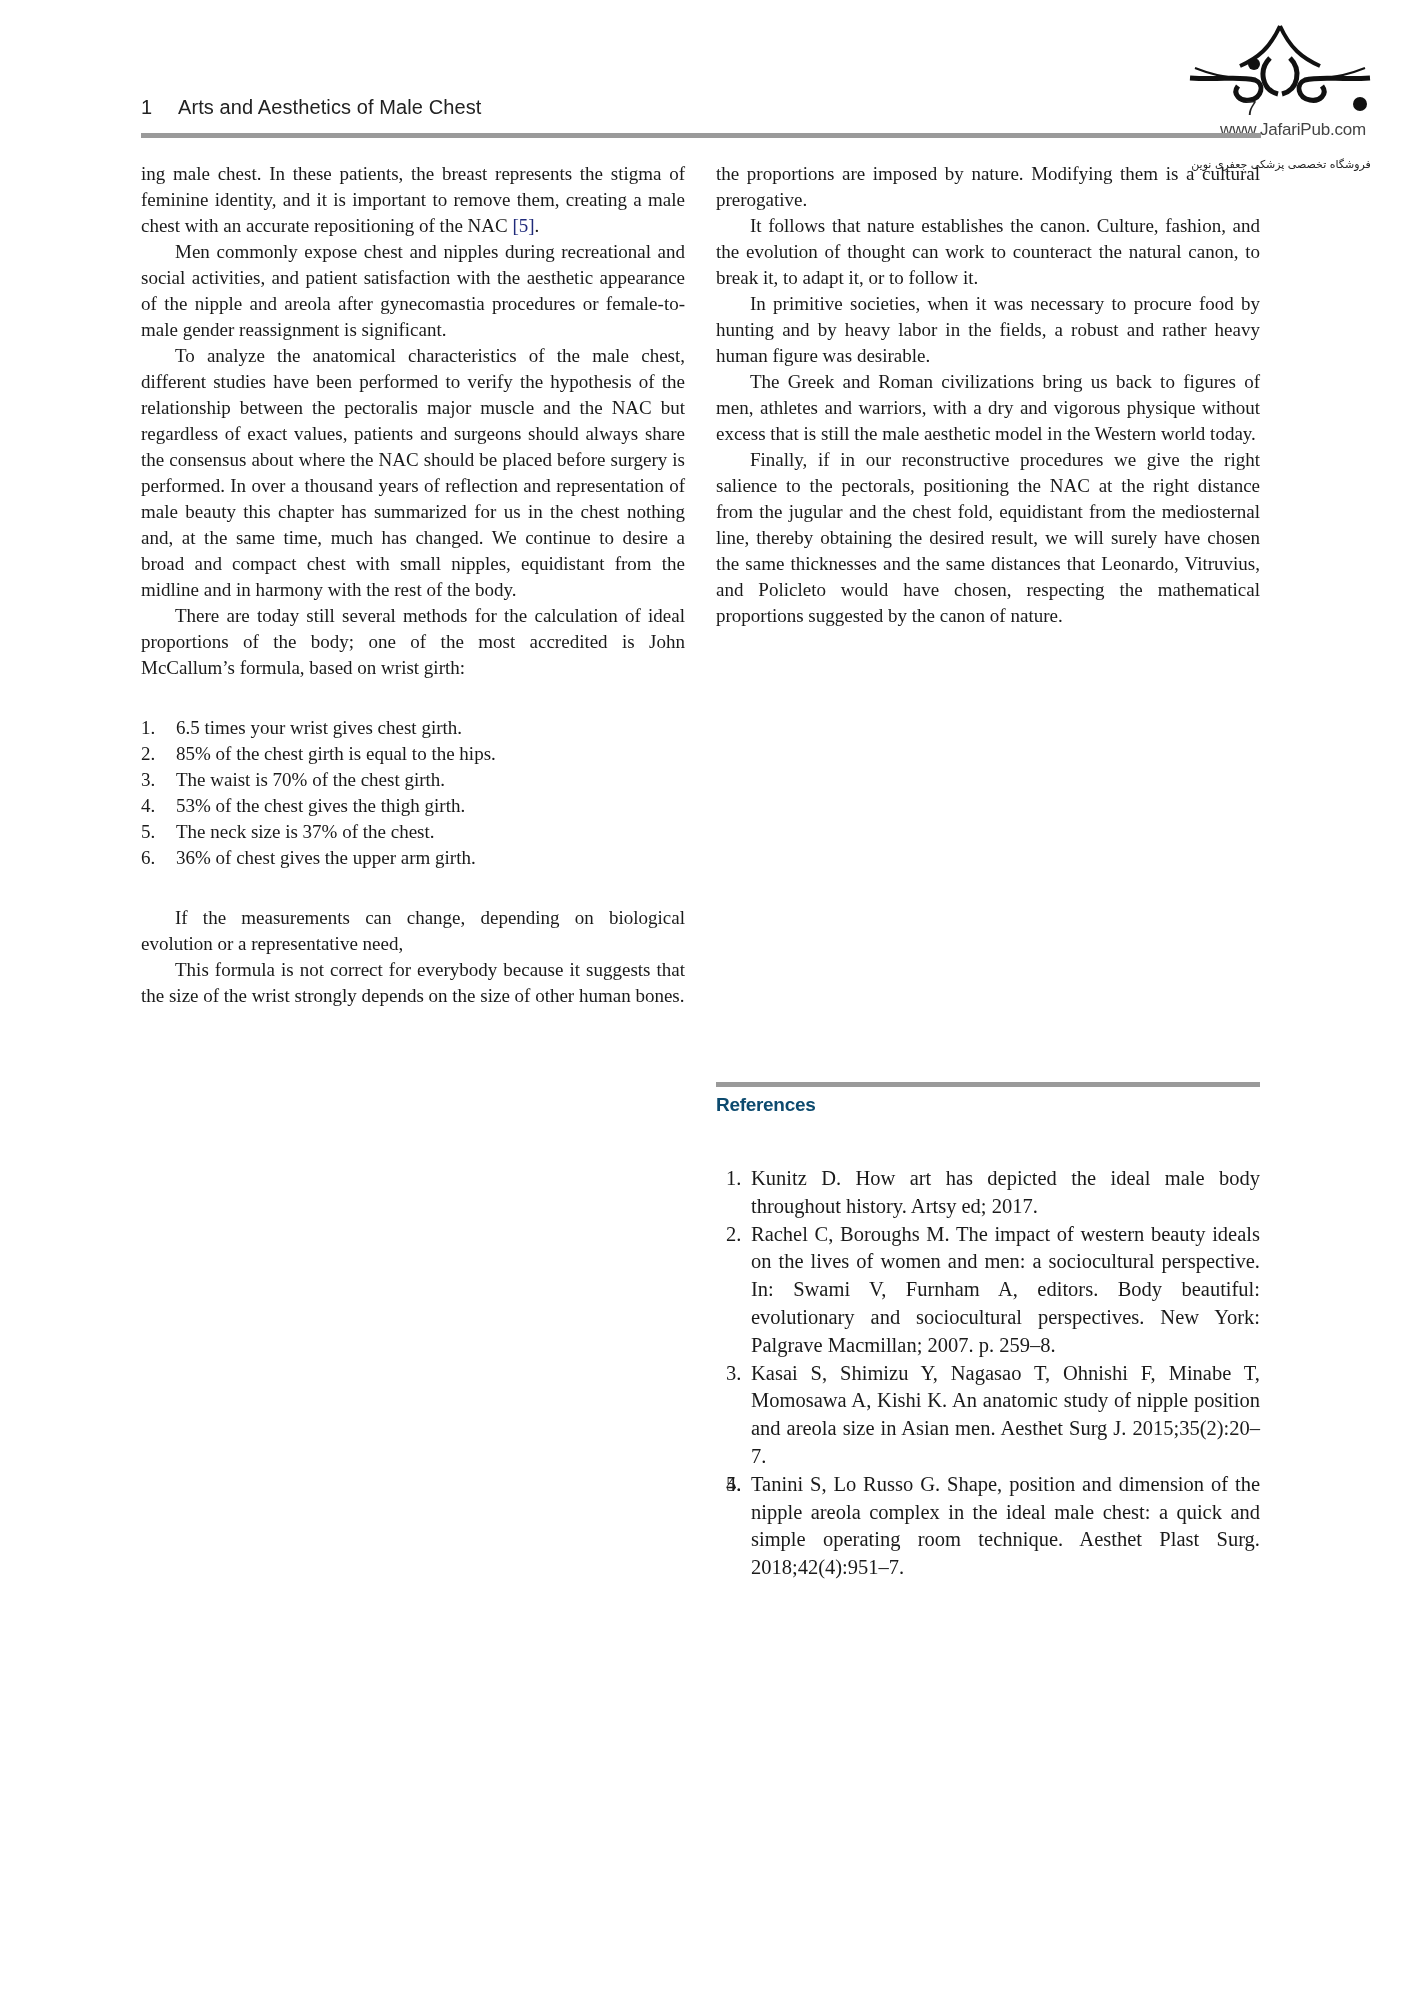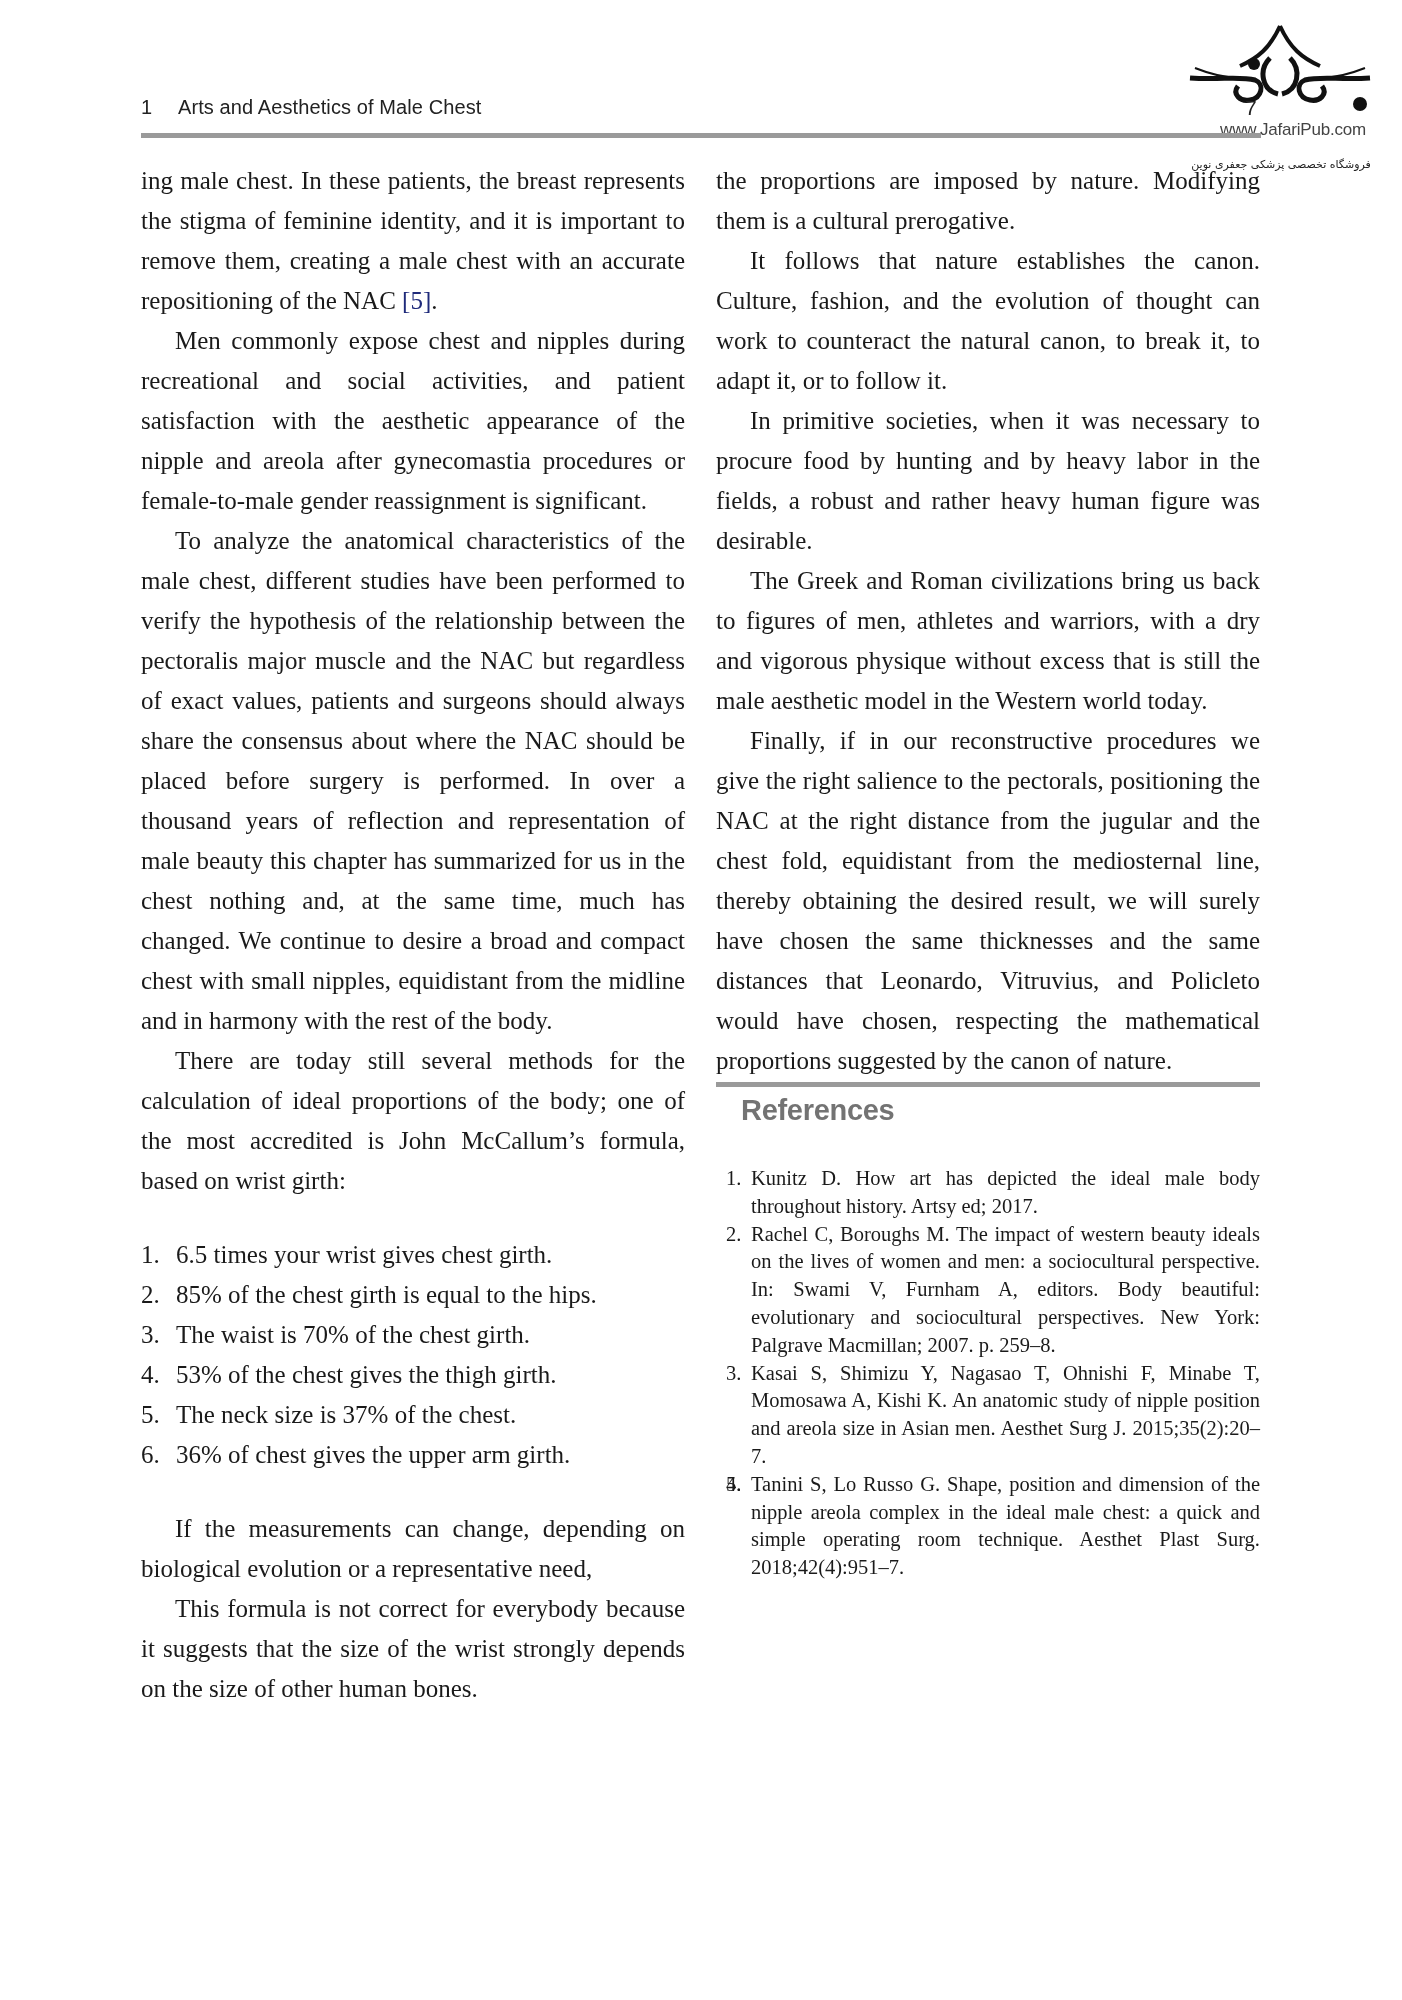--- a/index.html
+++ b/index.html
@@ -86,22 +86,22 @@
       font-size: 11px;
       color: #222;
       direction: rtl;
     }
 
     
     .column {
       position: absolute;
       top: 161px;
       width: 544px;
-      font-size: 25px;
-      line-height: 40px;
+      font-size: 19px;
+      line-height: 26px;
       text-align: justify;
       hyphens: manual;
     }
     .col-left  { left: 141px; }
     .col-right { left: 716px; }
 
     .column p { margin: 0; }
     .column p.indent { text-indent: 34px; }
 
     .cite {
@@ -133,24 +133,23 @@
       width: 544px;
       height: 5px;
       background: #9a9a9a;
     }
     .refs-heading {
       position: absolute;
       left: 716px;
       top: 1094px;
       font-family: "Liberation Sans", "DejaVu Sans", sans-serif;
       font-weight: bold;
-      font-size: 29px;
-      color: #737373;
+      font-size: 19px;
+      color: #0c4a6e;
       letter-spacing: -0.3px;
-      margin-left: 25px;
     }
     .refs-list {
       position: absolute;
       left: 716px;
       top: 1165px;
       width: 544px;
       list-style: none;
       font-size: 20.5px;
       line-height: 27.8px;
       color: #1a1a1a;

